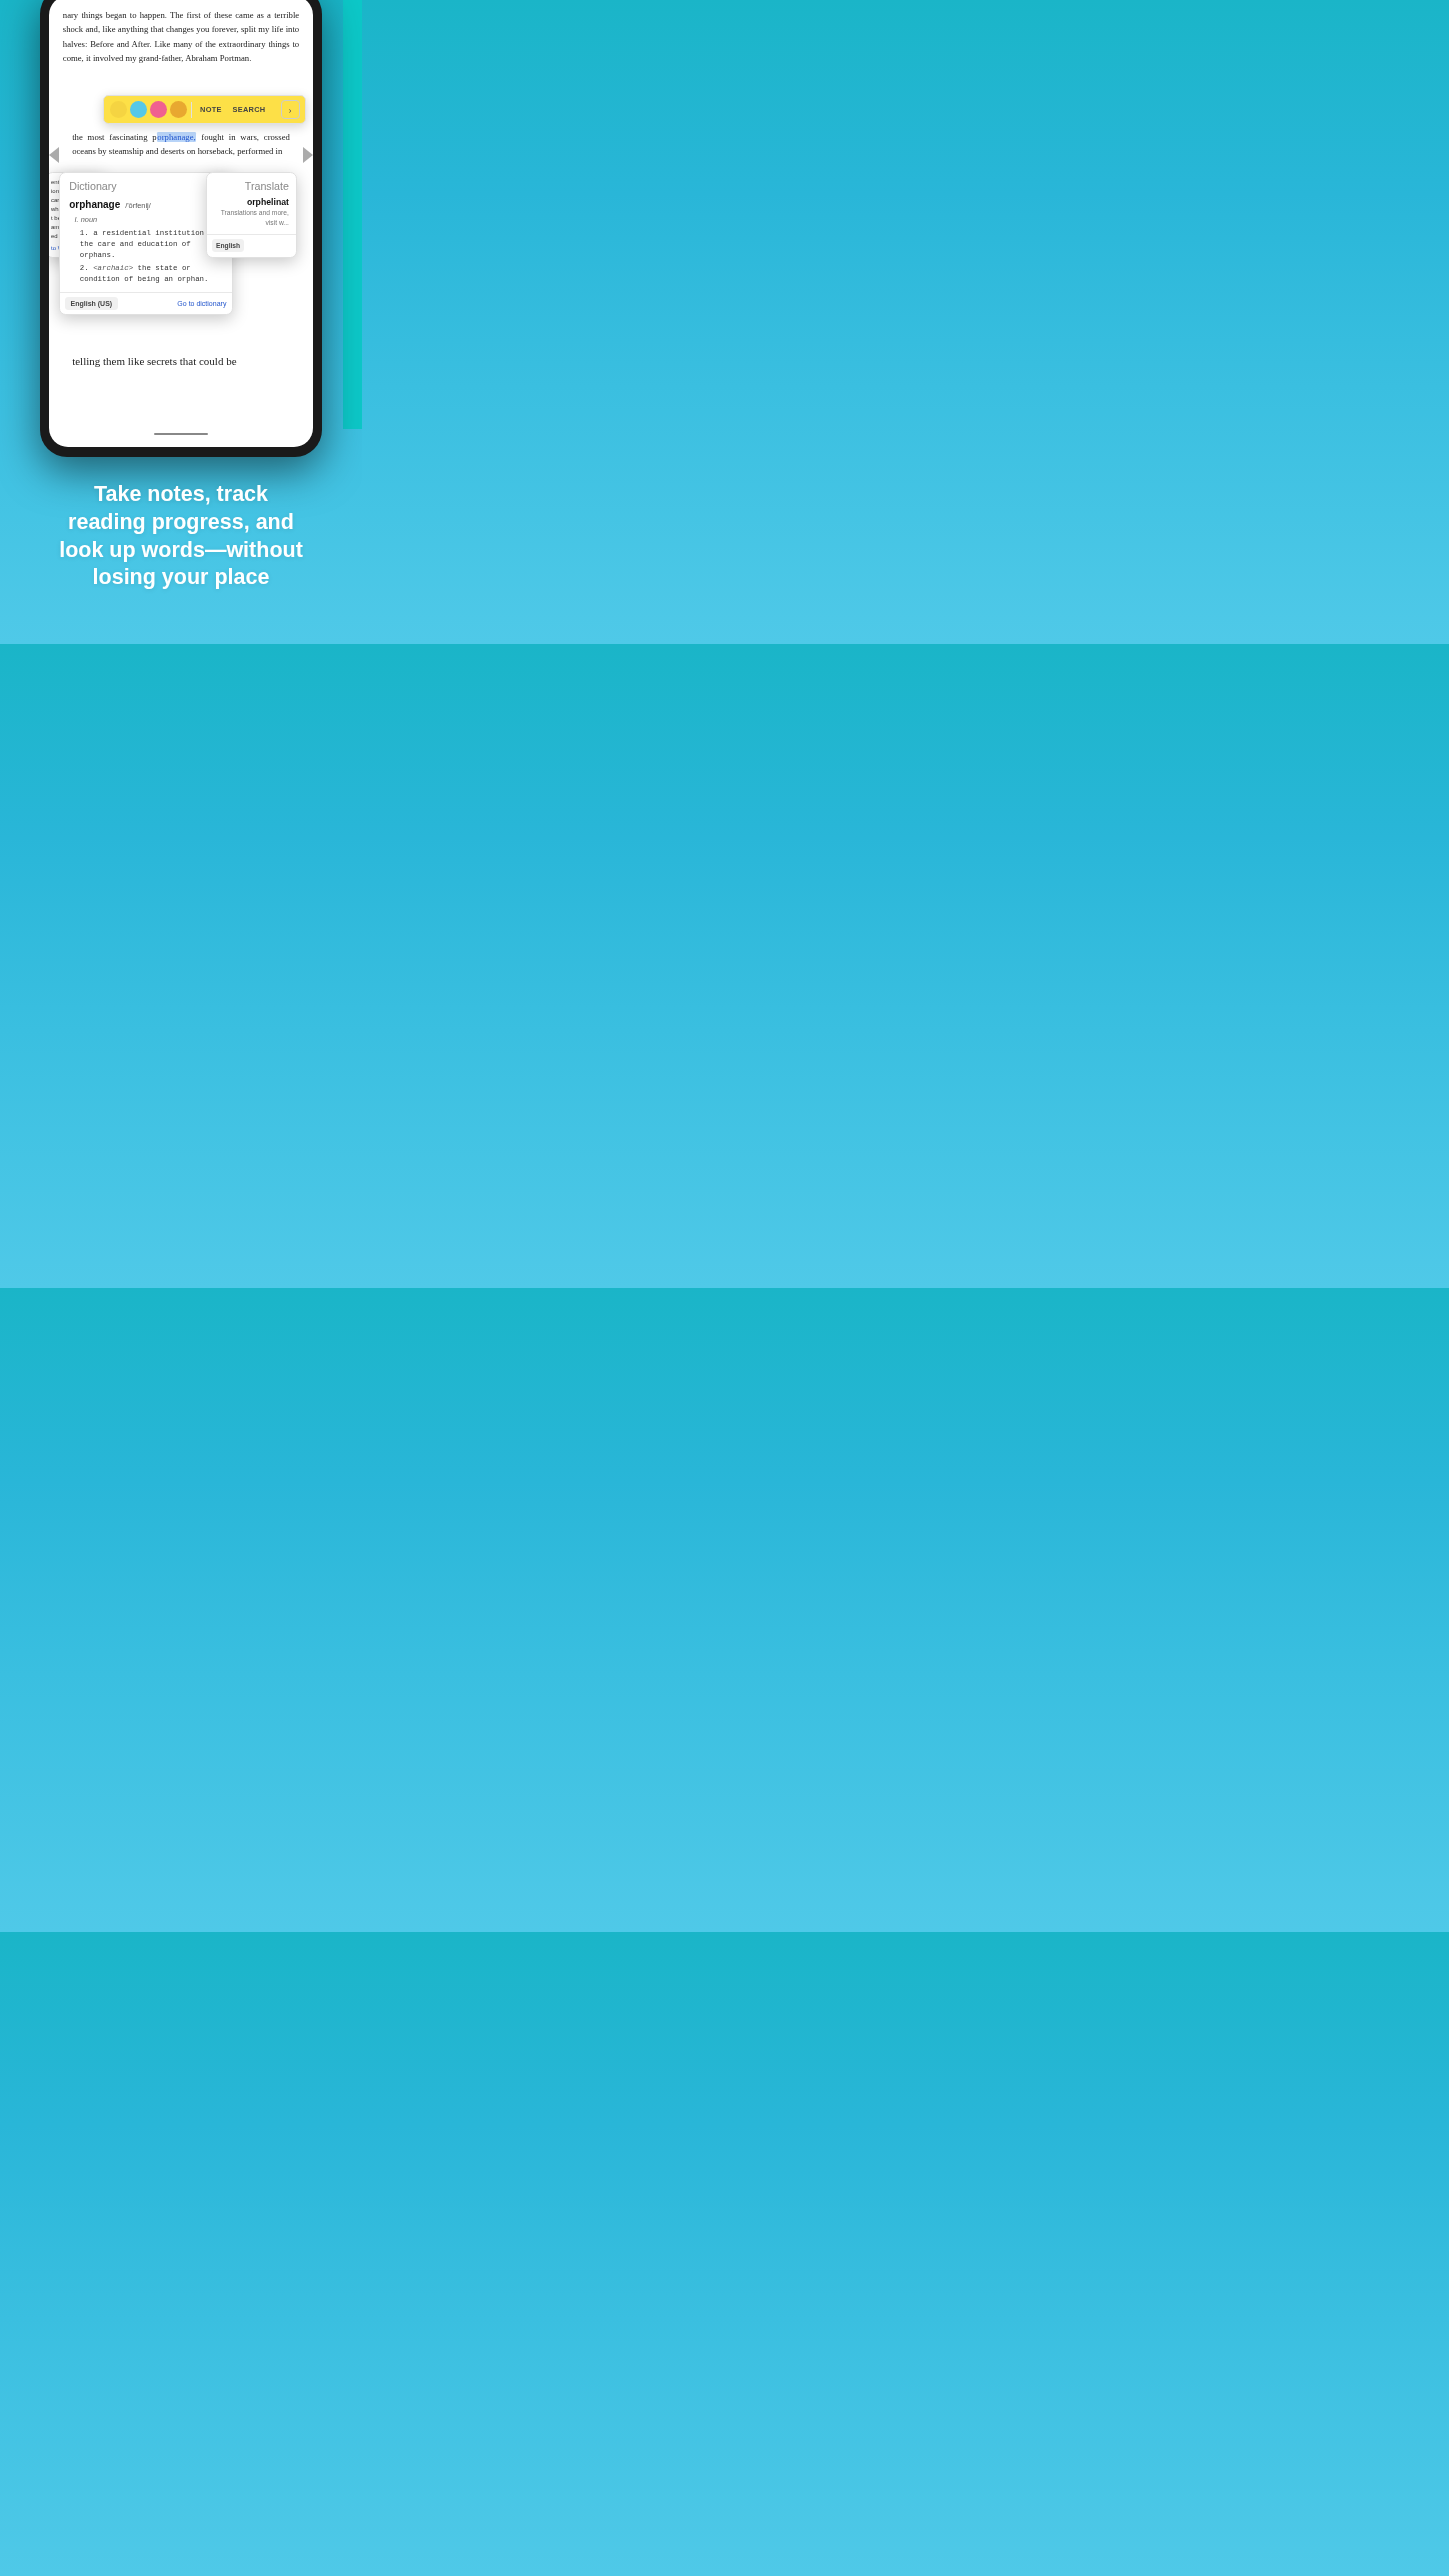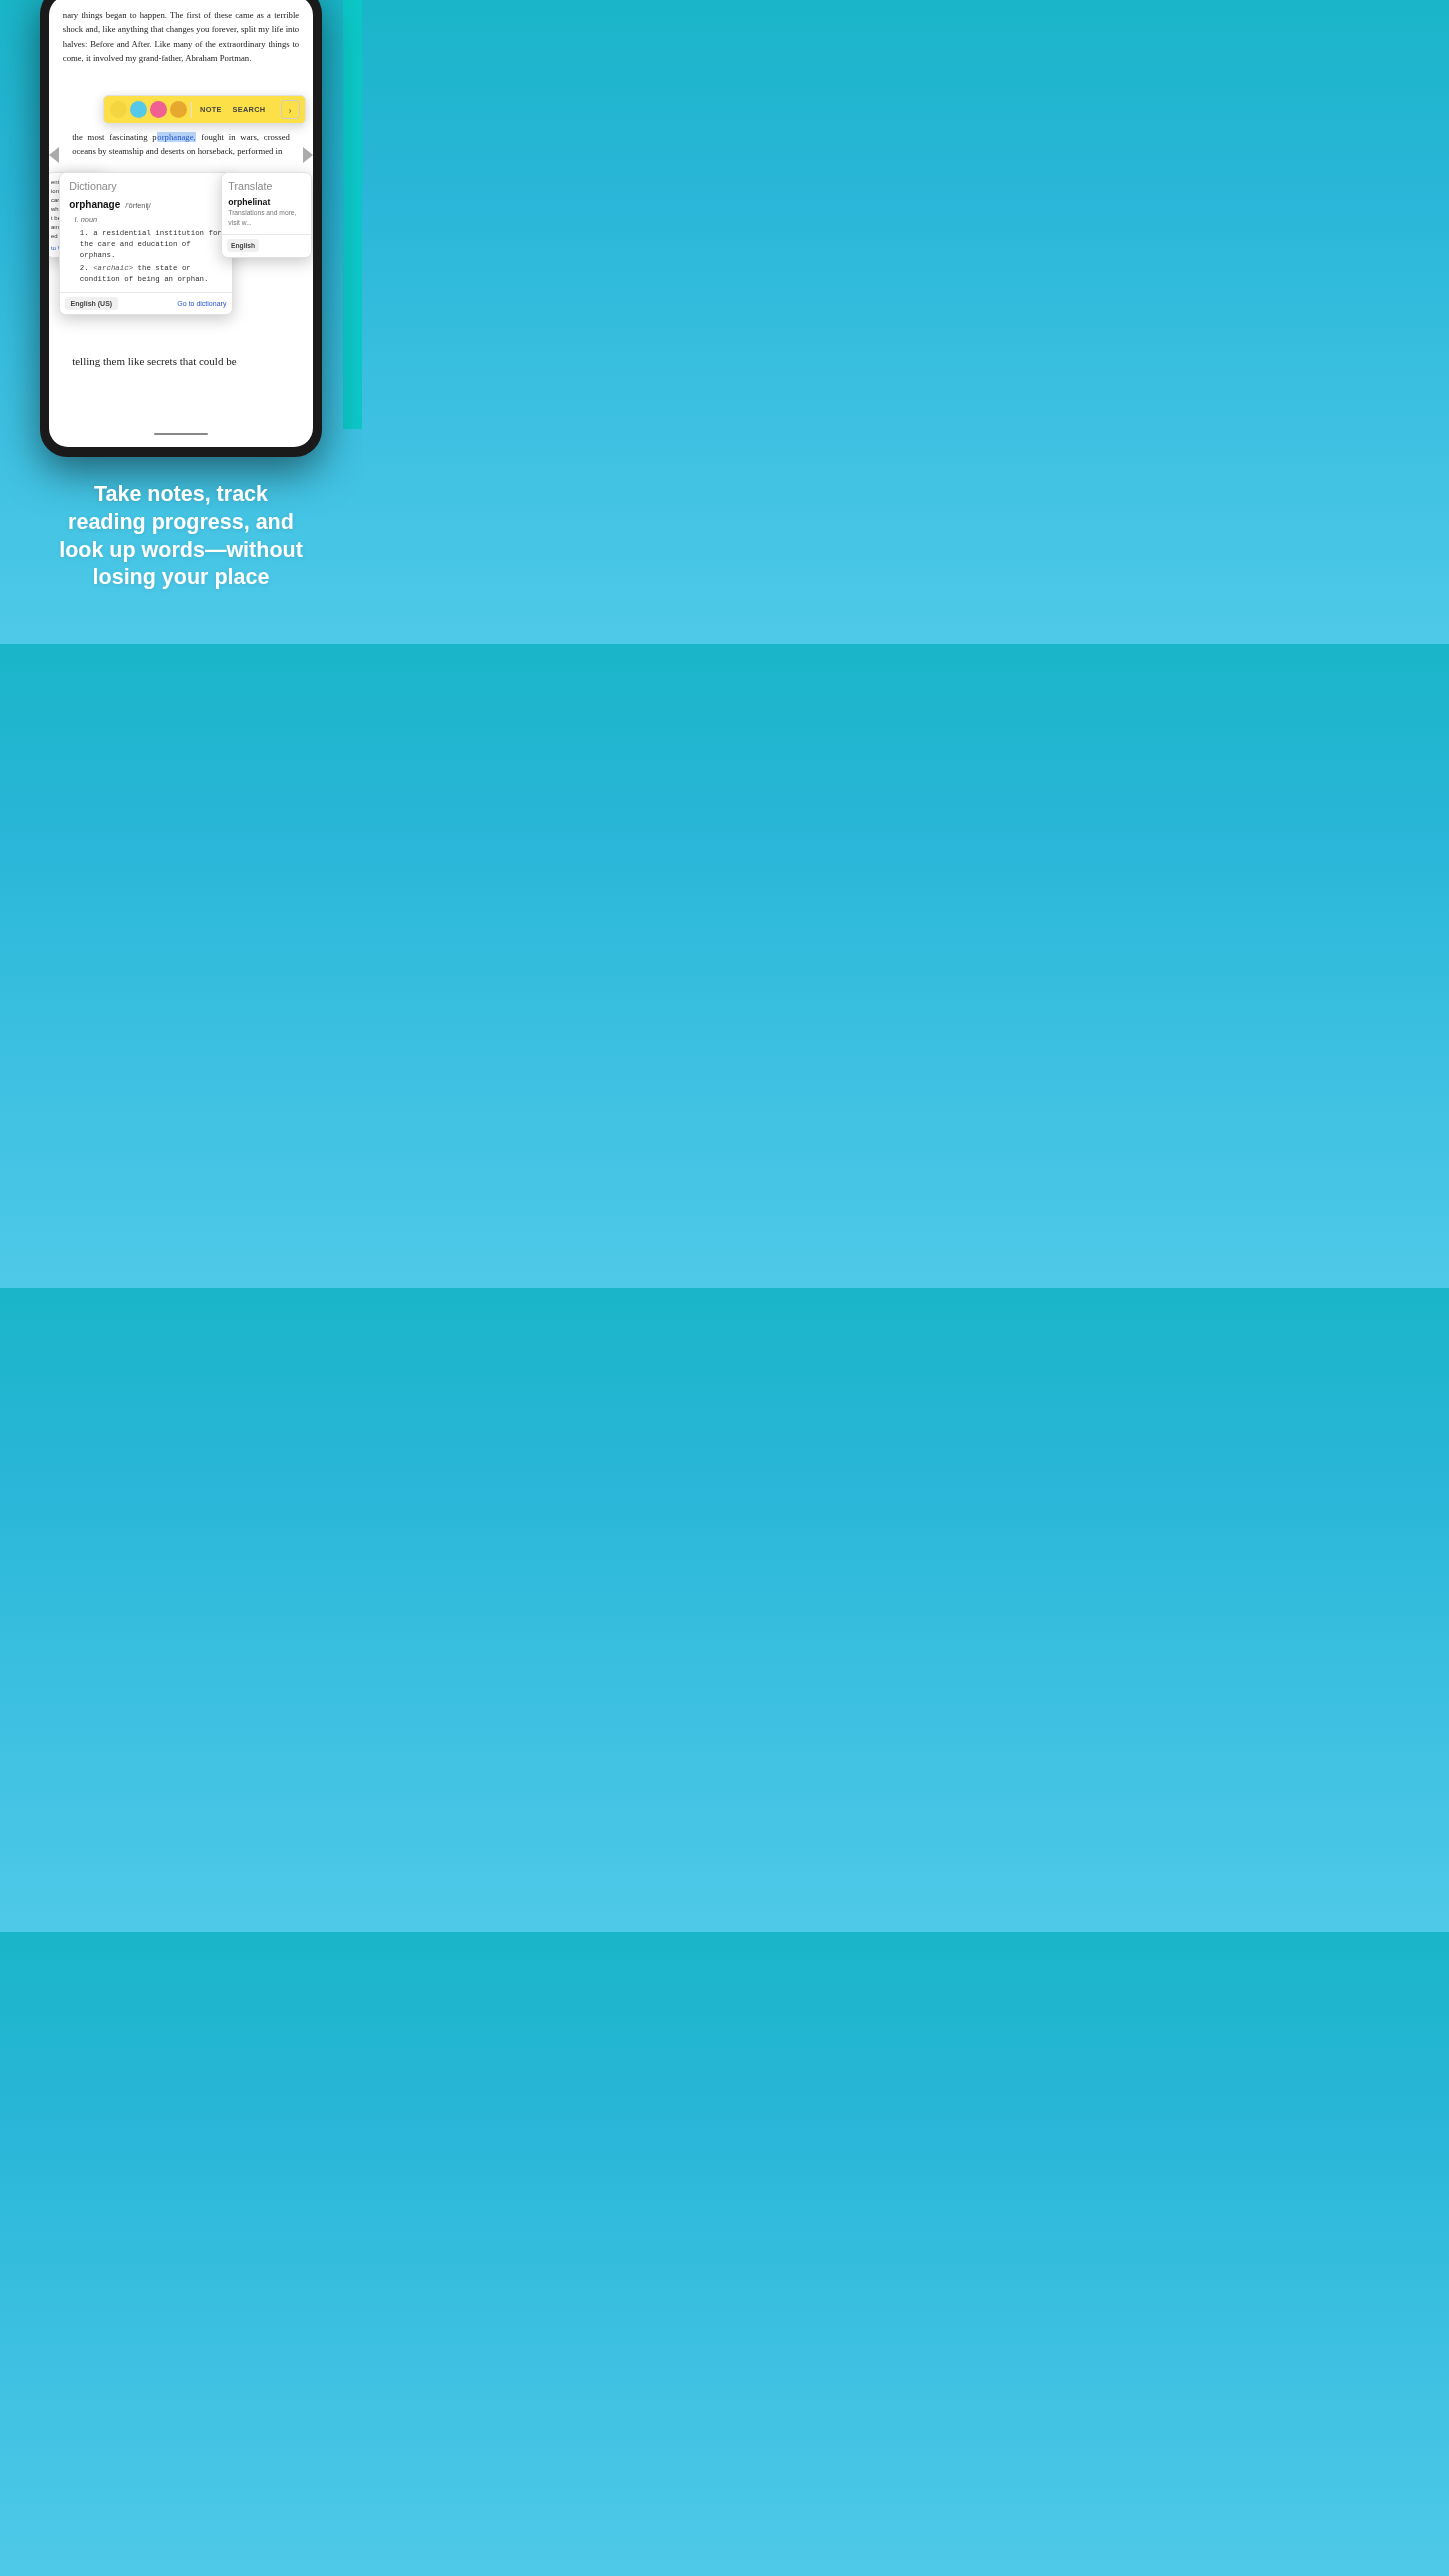--- a/index.html
+++ b/index.html
@@ -243,28 +243,29 @@
       font-size: 7px;
       color: #2255cc;
       text-decoration: none;
       margin-left: auto;
     }
 
     
     .translate-panel {
       position: absolute;
       top: 176px;
-      right: 1px;
+      right: 16px;
       width: 91px;
       background: #fff;
       border: 0.7px solid #e0e0e0;
       border-radius: 6.7px;
       box-shadow: 0 4px 16px rgba(0,0,0,0.22);
       z-index: 20;
       overflow: hidden;
+      text-align: right;
     }
 
     .translate-header {
       padding: 6.7px 6.7px 2.7px 6.7px;
       font-size: 10.7px;
       font-weight: 400;
       color: #888;
       font-family: Arial, sans-serif;
     }
 

